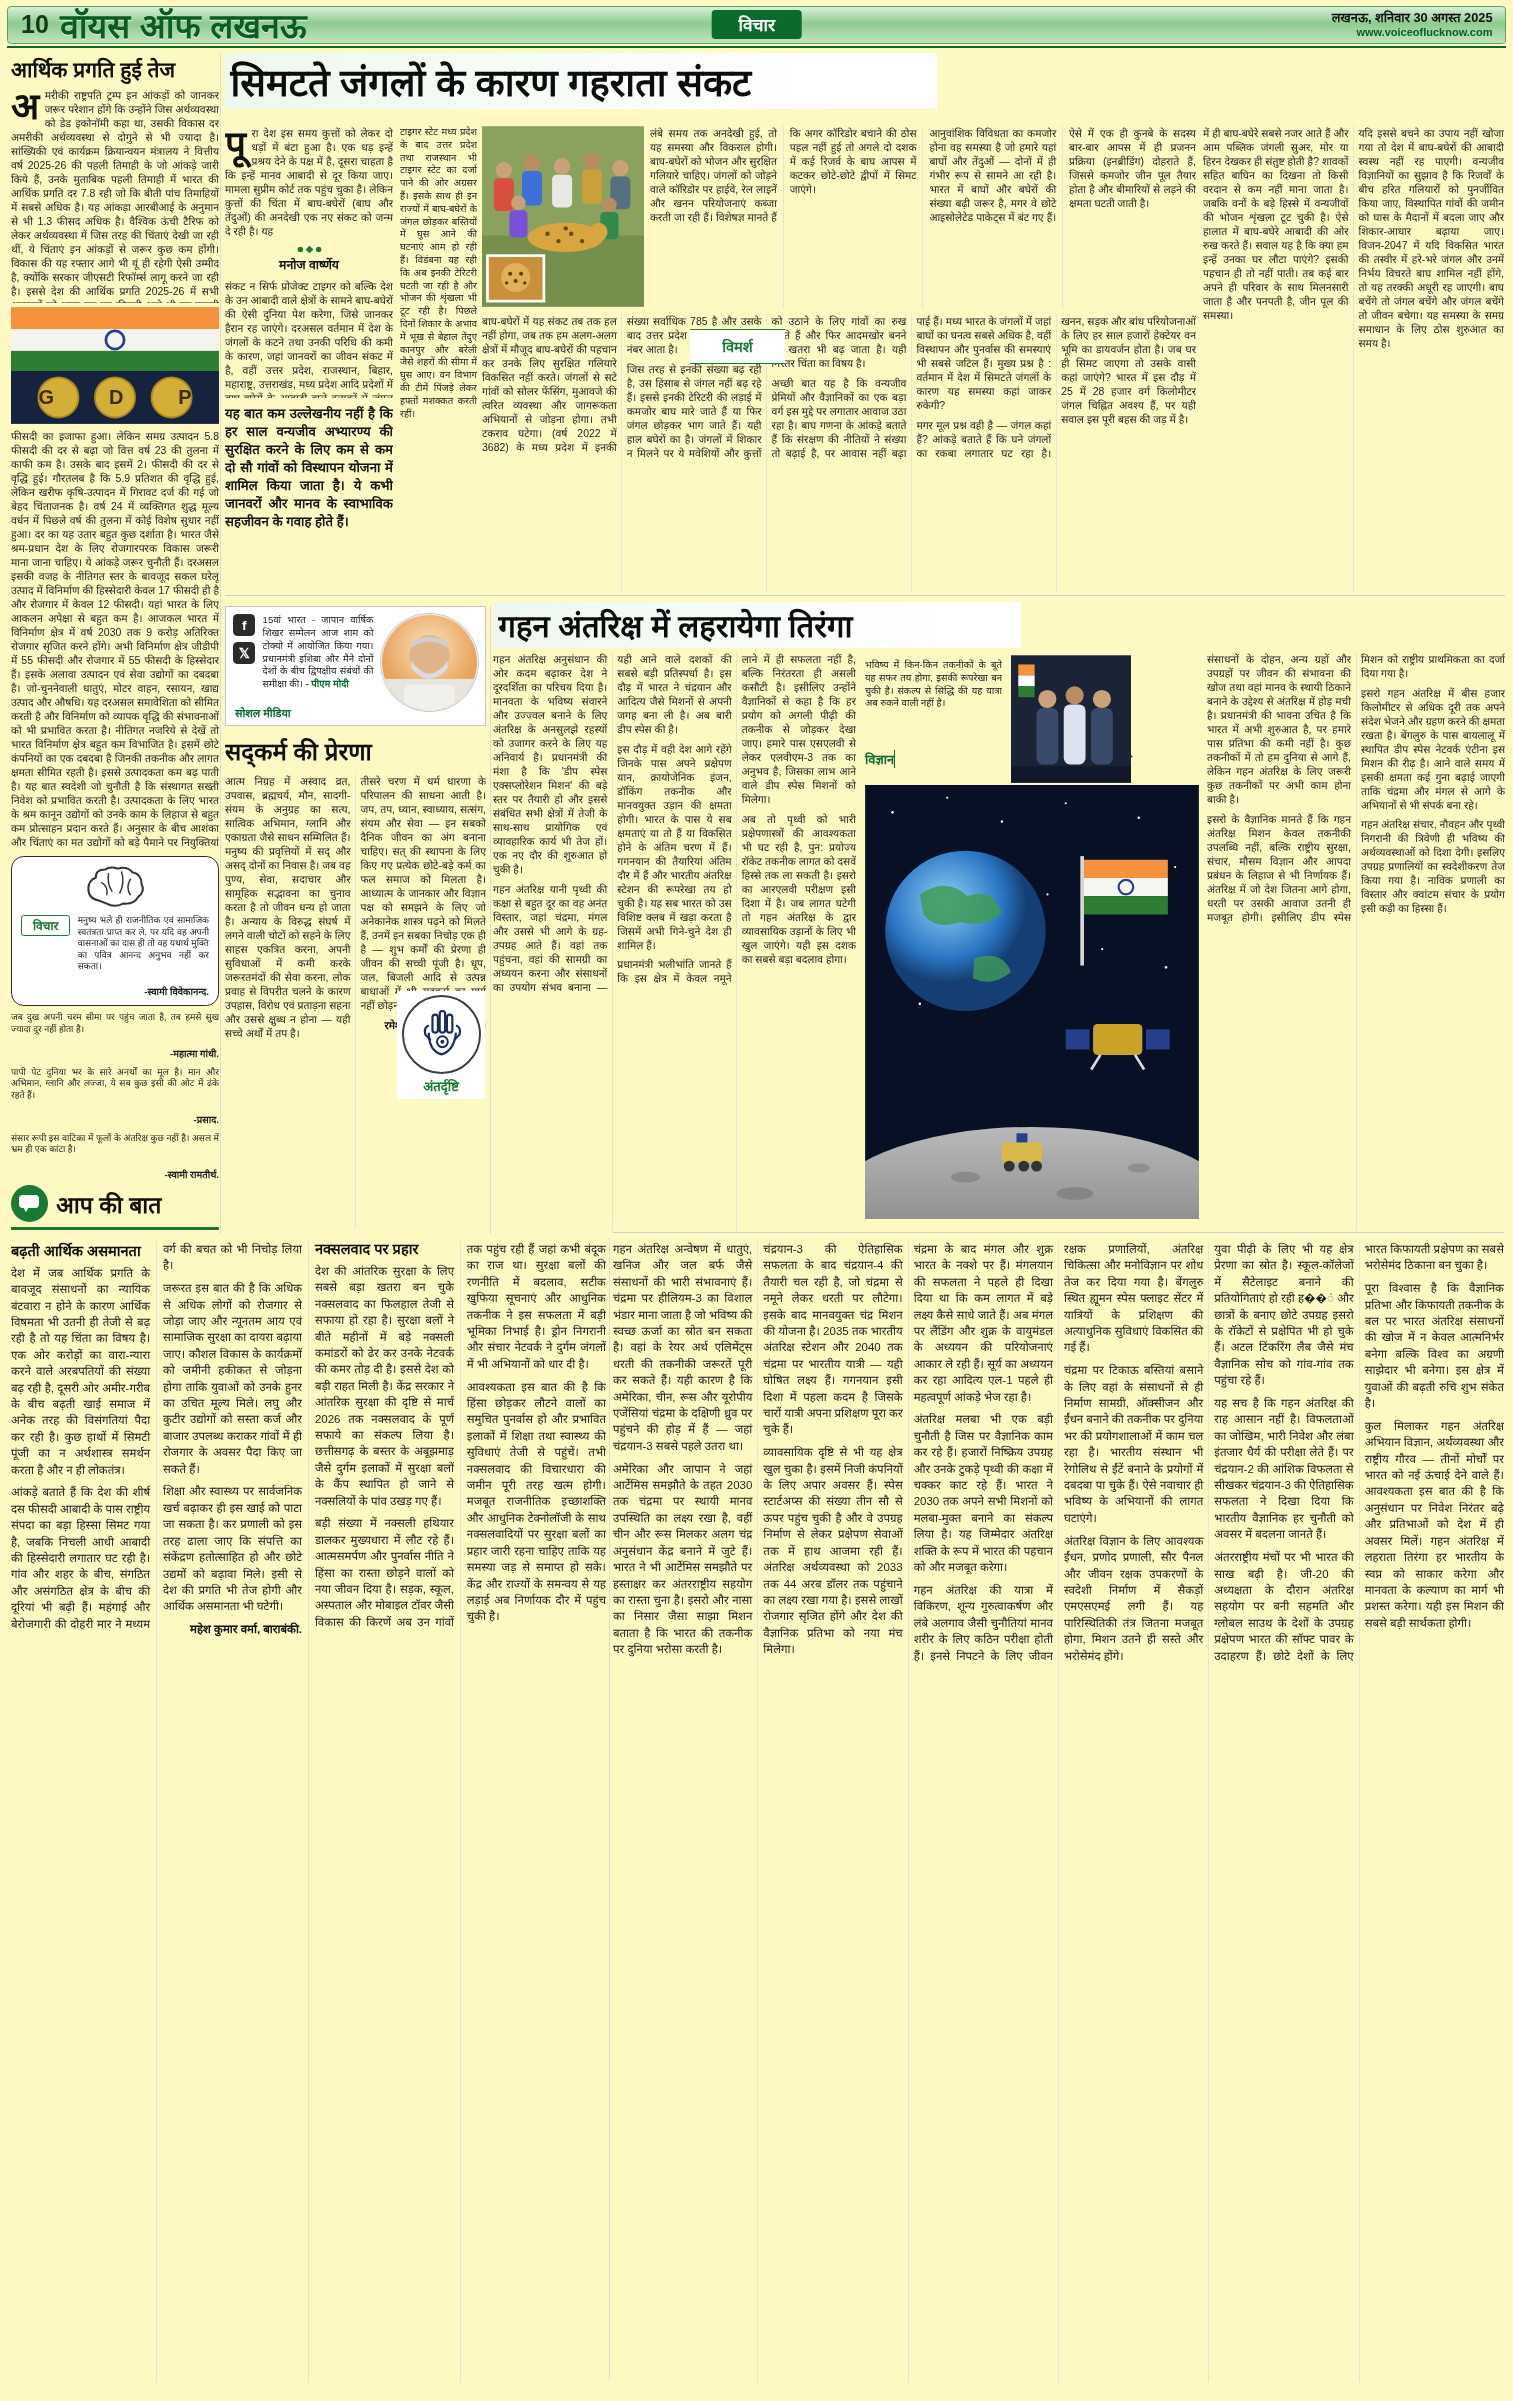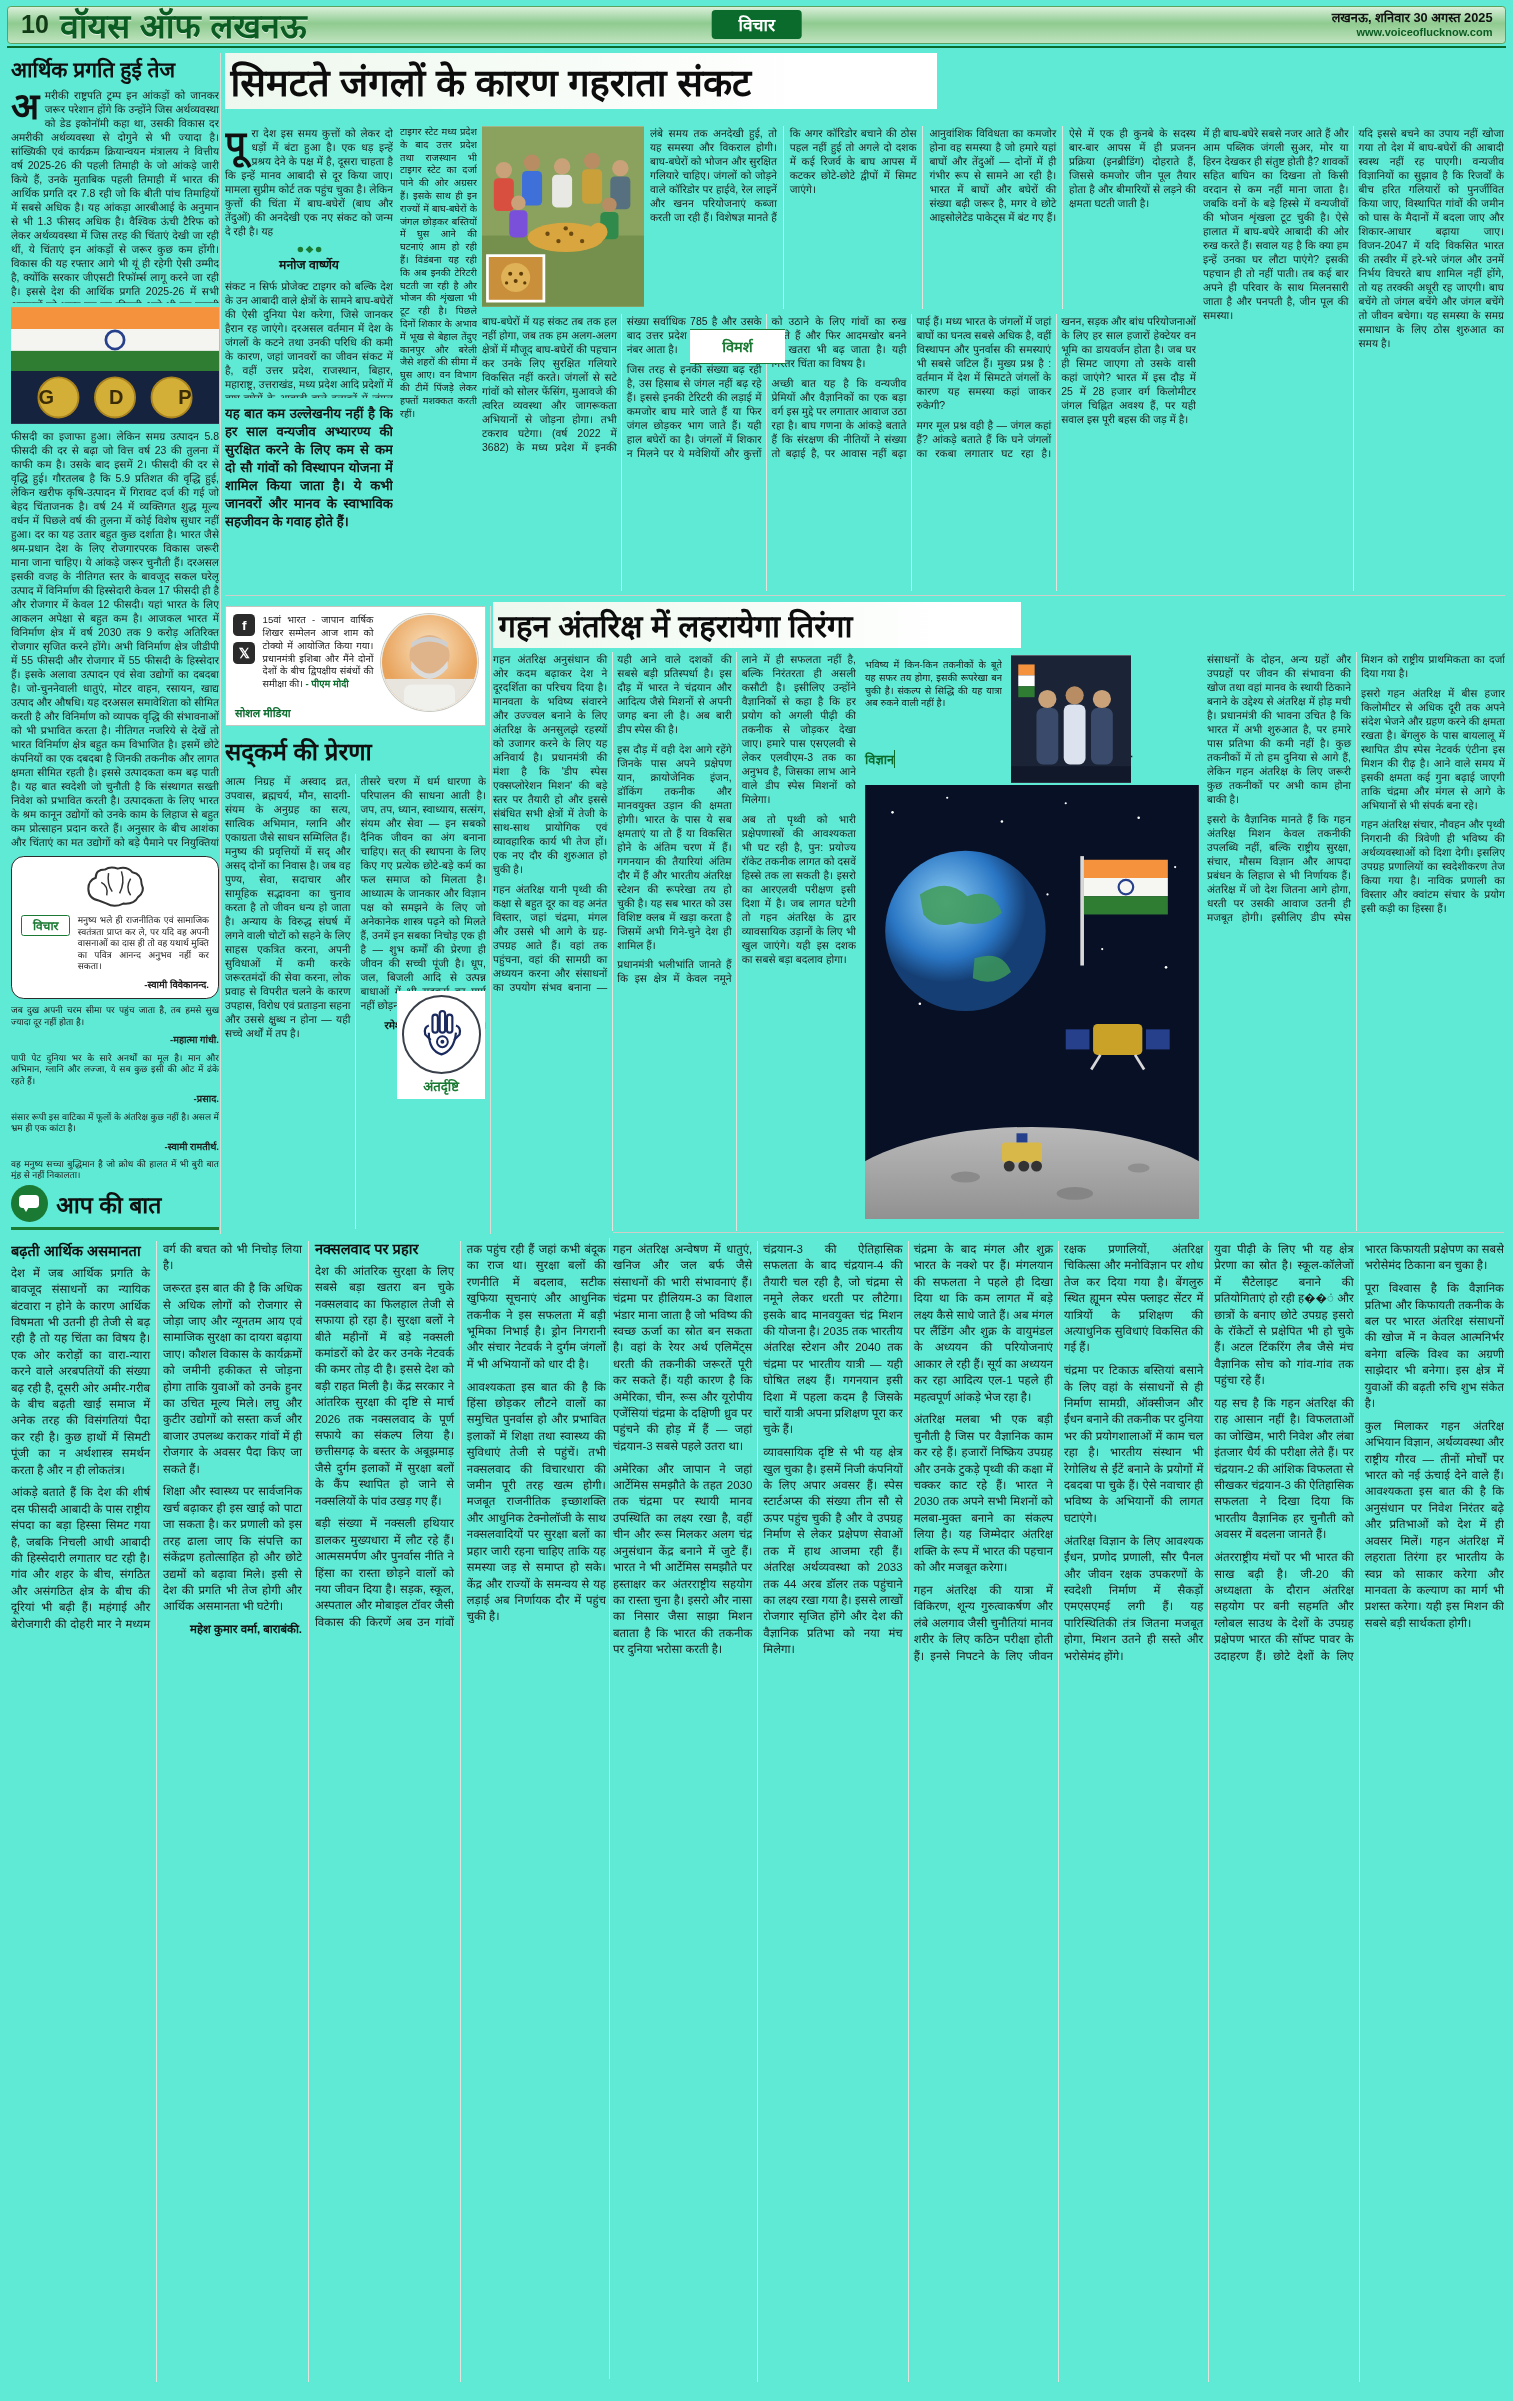--- a/index.html
+++ b/index.html
@@ -1,16 +1,16 @@
 <!DOCTYPE html>
 <html lang="hi" style="font-size:14.6px"><head>
 <meta charset="utf-8">
 <style>
   html,body{margin:0;padding:0;background:#e8e8e4;}
-  #page{position:relative;width:1513px;height:2401px;background:#5eead4;margin:0 auto;
+  #page{position:relative;width:1513px;height:2401px;background:#fef9c3;margin:0 auto;
         font-family:"Liberation Sans", sans-serif;color:#1c1c1c;overflow:hidden;}
   .abs{position:absolute;}
   
   #masthead-bar{left:7.3px;top:5.5px;width:1499px;height:38px;border-radius:3.7px;
     background:linear-gradient(180deg,#d9efd9 0%,#8fcb90 45%,#bfe3bf 100%);
     display:flex;align-items:center;padding:0 12.8px;box-sizing:border-box;border:0.9px solid #5aa35c;}
   .pageno{font-size:25px;font-weight:800;color:#123a16;margin-right:11px;}
   .paper-name{font-size:34px;font-weight:800;color:#0b5c23;text-shadow:0 0.9px 0 #ffffffaa;}
   .section-pill{position:absolute;left:50%;transform:translateX(-50%);background:#0b6b2d;color:#fff;
     font-size:17.3px;font-weight:700;padding:2.7px 27px;border-radius:3.7px;}
@@ -44,21 +44,21 @@
   .inset-vimarsh{border-top:1.8px solid #1a7a33;border-bottom:1.8px solid #1a7a33;background:#fff;
     text-align:center;font-size:14.6px;font-weight:800;color:#1a7a33;padding:6.4px 0;}
   .byline-row{display:flex;justify-content:space-between;align-items:center;}
   .tag-green{font-size:12.8px;font-weight:800;color:#0b6b2d;border-right:1.8px solid #0b6b2d;}
   .byline-name{font-size:12.8px;font-weight:800;color:#1b1b1b;}
   
   .vichar-card{border:1.8px solid #2c2c2c;border-radius:12.8px;padding:7.3px 9px;background:#fff;}
   .vichar-chip{display:inline-block;border:1.8px solid #1a7a33;color:#1a7a33;font-weight:800;
     font-size:12px;padding:0.9px 11px;border-radius:2.7px;}
   .quote{font-size:9px;line-height:11.5px;text-align:justify;margin-top:6.4px;}
-  .quote-author{font-size:9.6px;font-weight:800;text-align:right;margin-top:5px;}
+  .quote-author{font-size:9.6px;font-weight:800;text-align:right;margin-top:12px;}
   
   .akb-head{display:flex;align-items:center;gap:8.2px;}
   .akb-title{font-size:23px;font-weight:800;color:#101010;}
   .akb-underline{height:2.7px;background:#1a7a33;}
   .akb-icon{width:37px;height:37px;border-radius:50%;background:#1a7a33;position:relative;flex:0 0 37px;}
   .akb-icon .bubble{position:absolute;left:8.2px;top:10px;width:20px;height:12.8px;background:#fff;border-radius:3.7px;}
   .akb-icon .tail{position:absolute;left:12px;top:22px;width:0;height:0;border-left:3.7px solid transparent;
     border-right:3.7px solid transparent;border-top:5.5px solid #fff;}
   
   .social-box{border:0.9px solid #c6c6c0;display:flex;gap:7.3px;padding:7.3px;box-sizing:border-box;background:#fff;}

